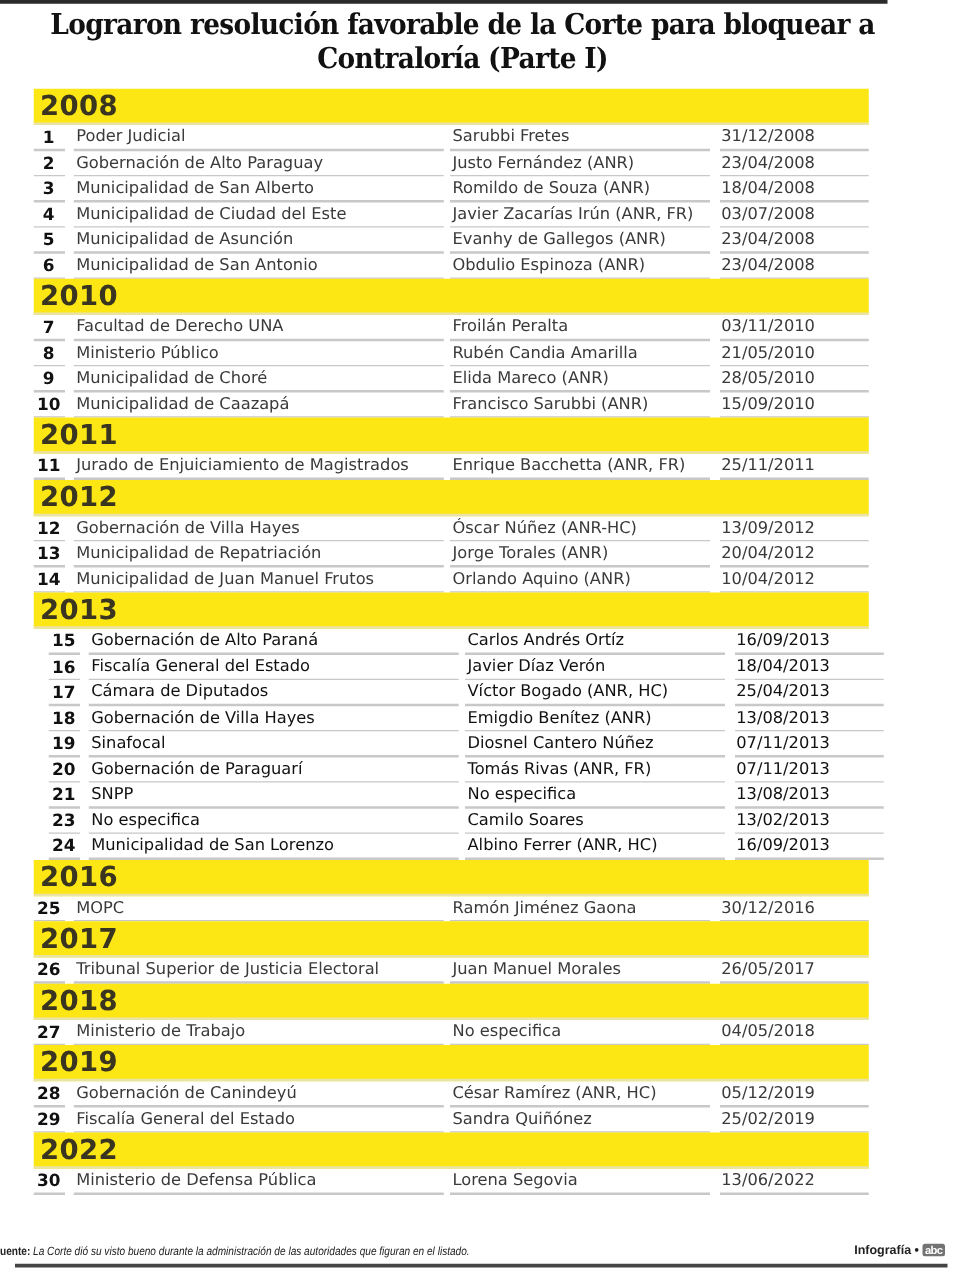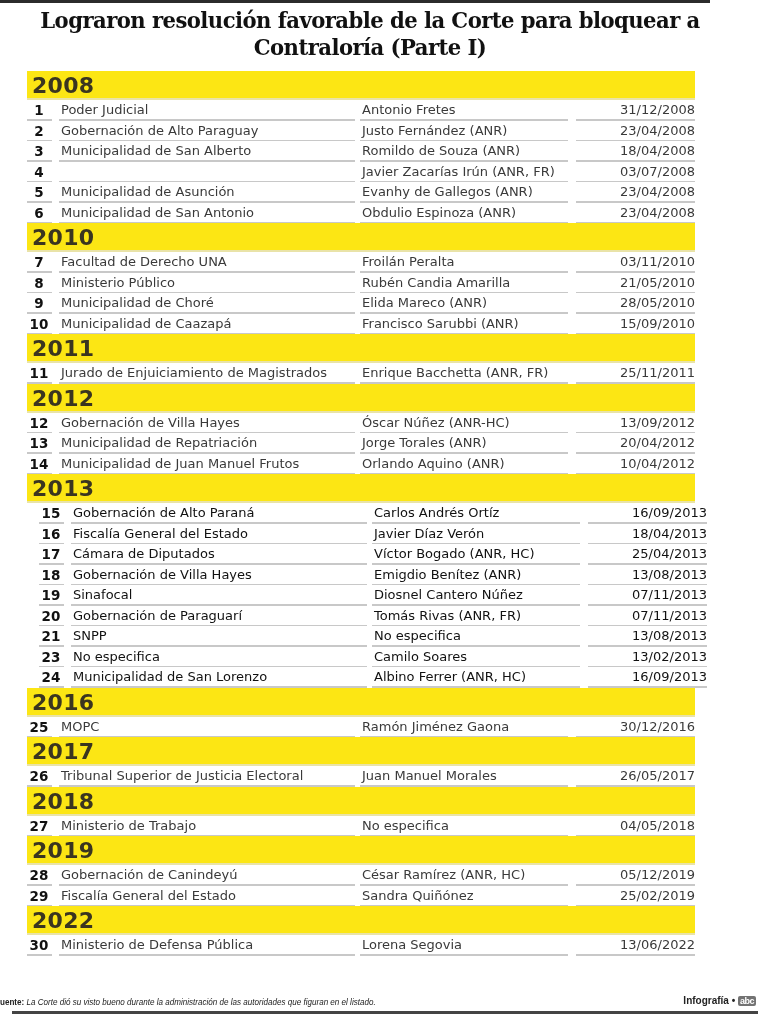--- a/index.html
+++ b/index.html
@@ -6,21 +6,21 @@
   body { width:770px; height:1017px; position:relative; overflow:hidden; font-family:"DejaVu Sans", sans-serif; color:#333; }
   .top-rule { position:absolute; left:0; top:0; width:710px; height:3px; background:#2b2b2b; }
   .title { position:absolute; left:0; top:6px; width:740px; text-align:center; font-family:"DejaVu Serif", serif; font-weight:bold; font-size:23px; line-height:27px; color:#111; letter-spacing:-0.6px; transform:scaleX(0.92); transform-origin:center top; }
   .table { position:absolute; left:27px; top:71px; width:668px; }
   .year { background:#fce614; height:29px; position:relative; border-bottom:2px solid #e9e3a8; box-sizing:border-box; }
   .year span { position:absolute; left:5px; top:2px; font-size:22px; font-weight:bold; color:#3a3520; letter-spacing:0.3px; }
   .row { height:20.5px; position:relative; font-size:13px; color:#3a3a3a; }
   .row .num { position:absolute; left:0; width:24px; top:2px; text-align:center; font-weight:bold; color:#111; font-size:13.5px; }
   .row .inst { position:absolute; left:34px; top:2px; }
   .row .auth { position:absolute; left:335px; top:2px; }
-  .row .date { position:absolute; left:550px; width:118px; top:2px; text-align:right; }
+  .row .date { position:absolute; left:550px; width:118px; top:2px; text-align:left; }
   .row .l1 { position:absolute; left:0; width:25px; bottom:0; height:1.5px; background:#c8c8c8; }
   .row .l2 { position:absolute; left:32px; width:296px; bottom:0; height:1.5px; background:#c8c8c8; }
   .row .l3 { position:absolute; left:333px; width:208px; bottom:0; height:1.5px; background:#c8c8c8; }
   .row .l4 { position:absolute; left:549px; width:119px; bottom:0; height:1.5px; background:#c8c8c8; }
   .row.dark { color:#111;margin-left:12px; }
   .footer { position:absolute; left:0; top:996px; font-family:"Liberation Sans", sans-serif; font-size:9.5px; color:#222; transform:scaleX(0.85); transform-origin:left top; white-space:nowrap; }
   .footer b { font-weight:bold; }
   .footer i { font-style:italic; }
   .credit { position:absolute; right:14px; top:995px; font-family:"Liberation Sans", sans-serif; font-size:10px; font-weight:bold; color:#222; }
   .credit .logo { display:inline-block; background:#737373; color:#fff; font-size:9px; padding:0 2px; border-radius:2px; letter-spacing:-0.5px; }
@@ -32,21 +32,21 @@
 <div class="top-rule"></div>
 <div class="title">Lograron resolución favorable de la Corte  para bloquear a Contraloría (Parte I)</div>
 
 <div class="table" id="table">
     <div class="year">
       <span>2008</span>
     </div>
     <div class="row">
       <span class="num">1</span>
       <span class="inst">Poder Judicial</span>
-      <span class="auth">Antonio Fretes</span>
+      <span class="auth">Sarubbi Fretes</span>
       <span class="date">31/12/2008</span>
       <div class="l1"></div>
       <div class="l2"></div>
       <div class="l3"></div>
       <div class="l4"></div>
     </div>
     <div class="row">
       <span class="num">2</span>
       <span class="inst">Gobernación de Alto Paraguay</span>
       <span class="auth">Justo Fernández (ANR)</span>
@@ -61,20 +61,21 @@
       <span class="inst">Municipalidad de San Alberto</span>
       <span class="auth">Romildo de Souza (ANR)</span>
       <span class="date">18/04/2008</span>
       <div class="l1"></div>
       <div class="l2"></div>
       <div class="l3"></div>
       <div class="l4"></div>
     </div>
     <div class="row">
       <span class="num">4</span>
+      <span class="inst">Municipalidad de Ciudad del Este</span>
       <span class="auth">Javier Zacarías Irún (ANR, FR)</span>
       <span class="date">03/07/2008</span>
       <div class="l1"></div>
       <div class="l2"></div>
       <div class="l3"></div>
       <div class="l4"></div>
     </div>
     <div class="row">
       <span class="num">5</span>
       <span class="inst">Municipalidad de Asunción</span>

